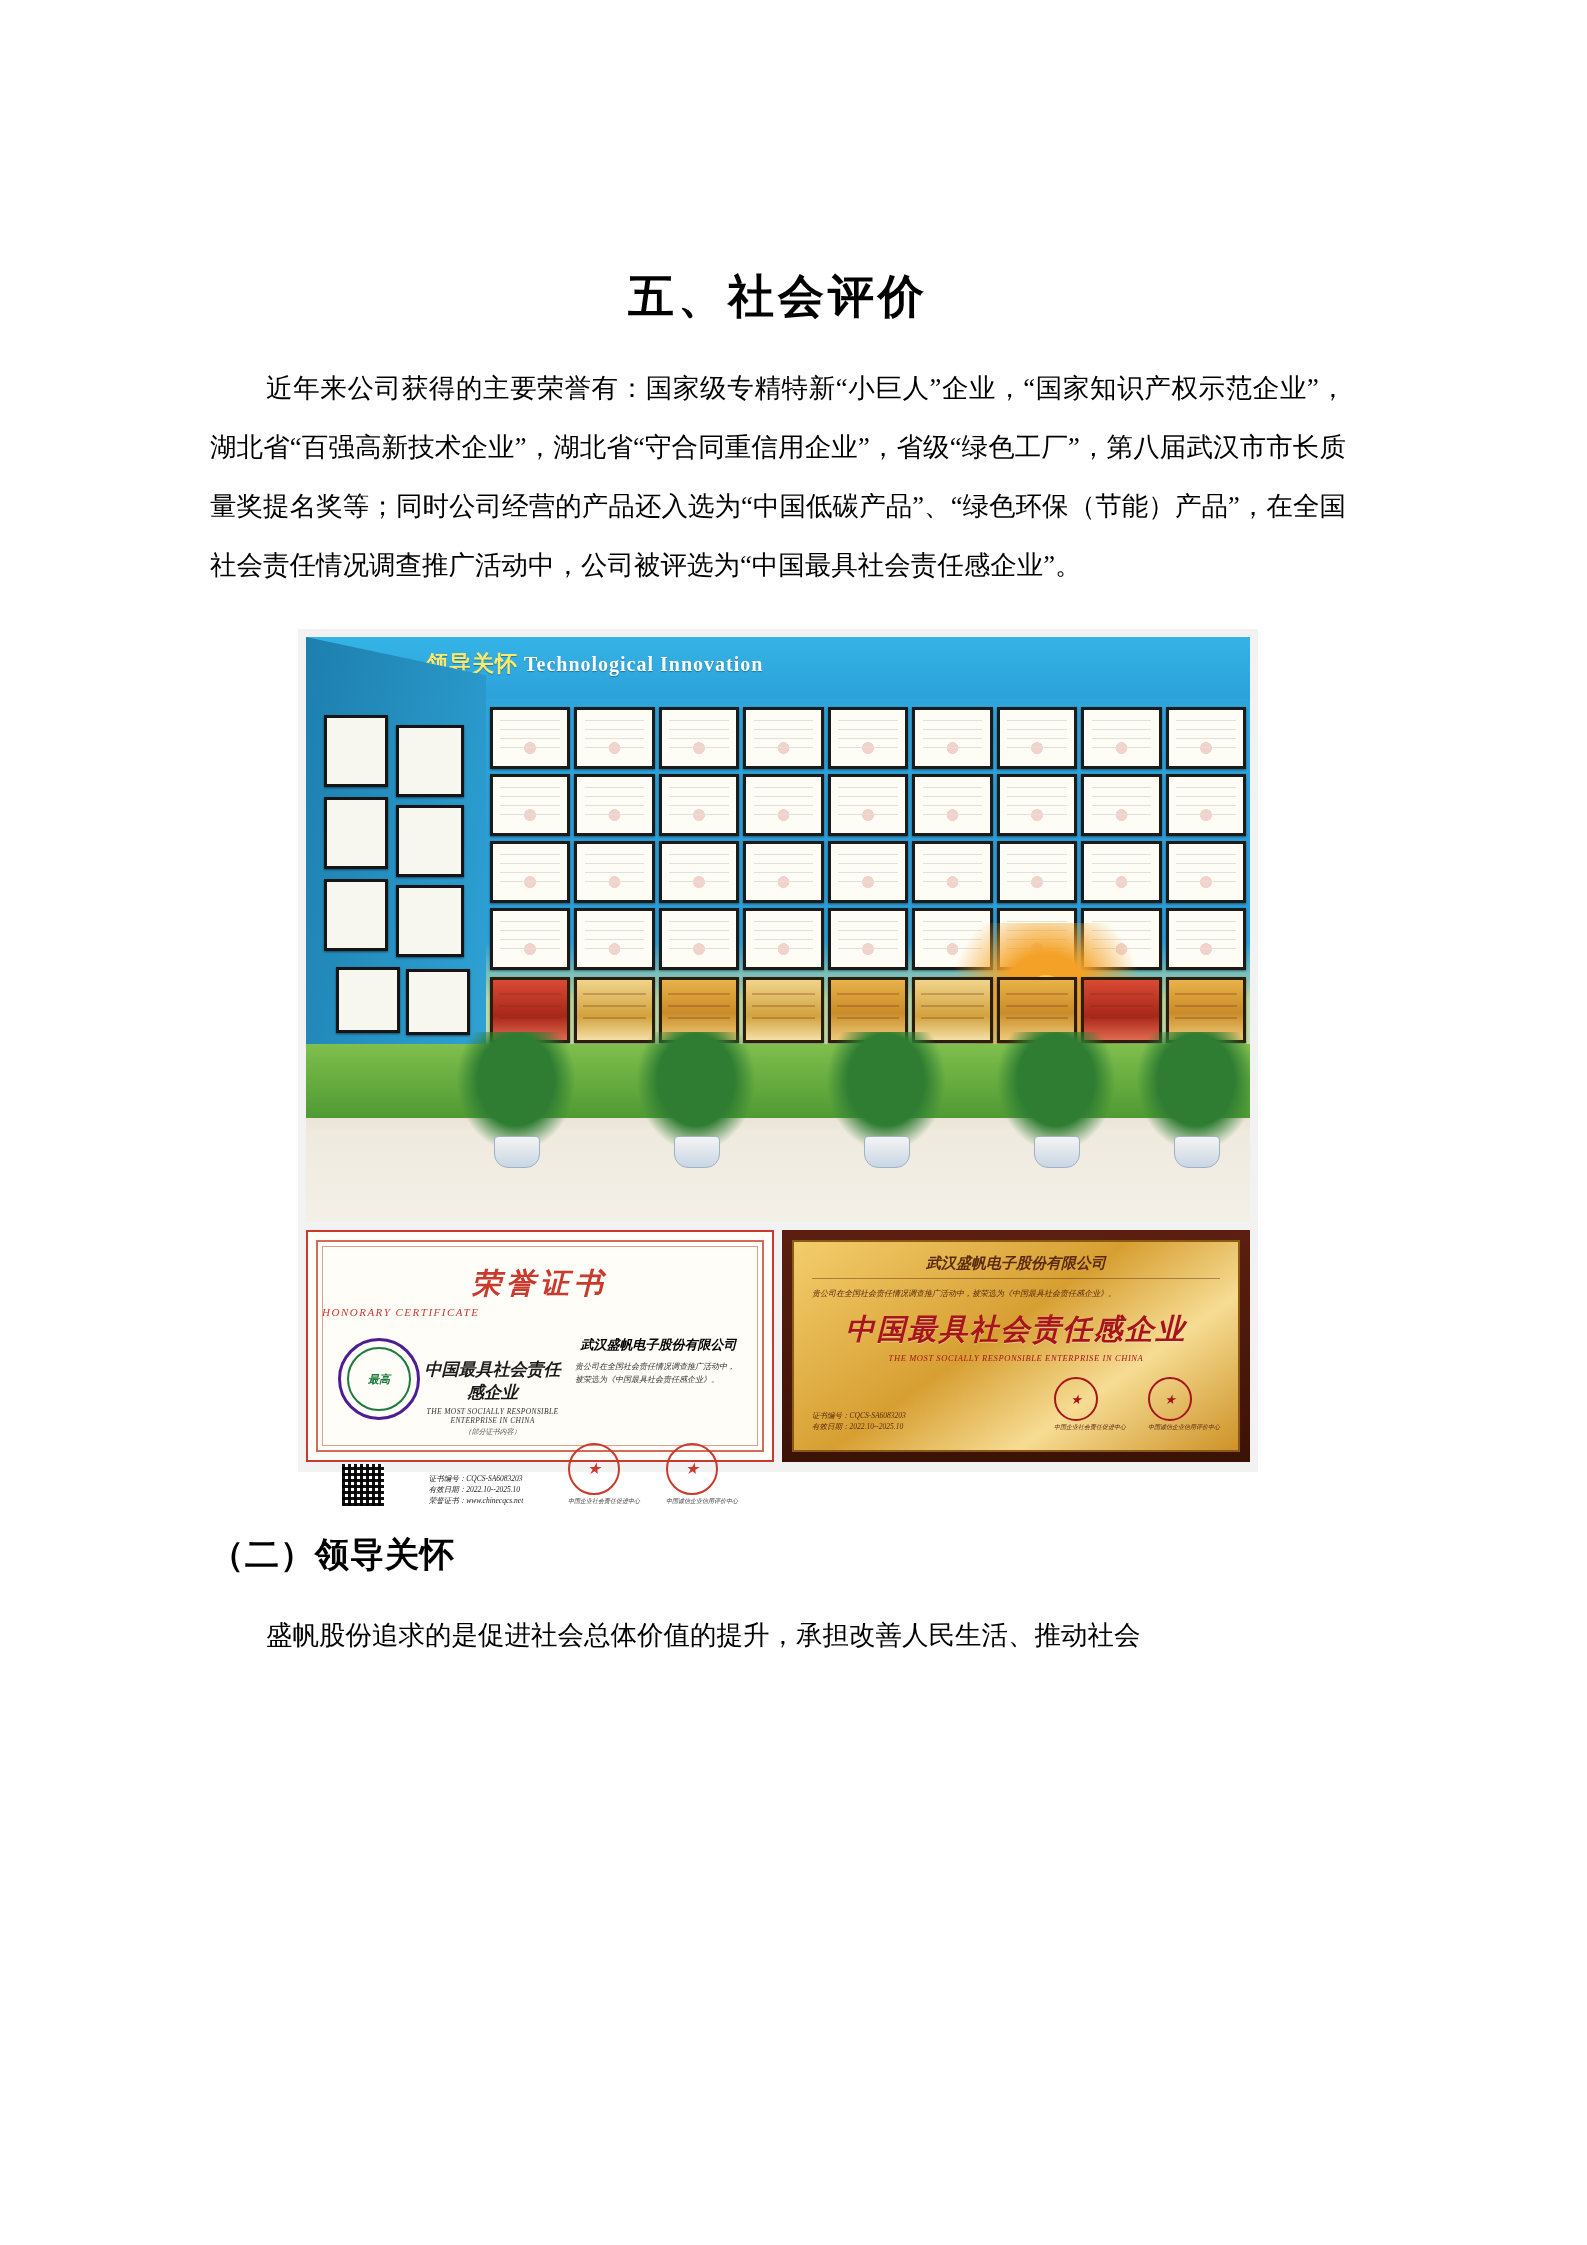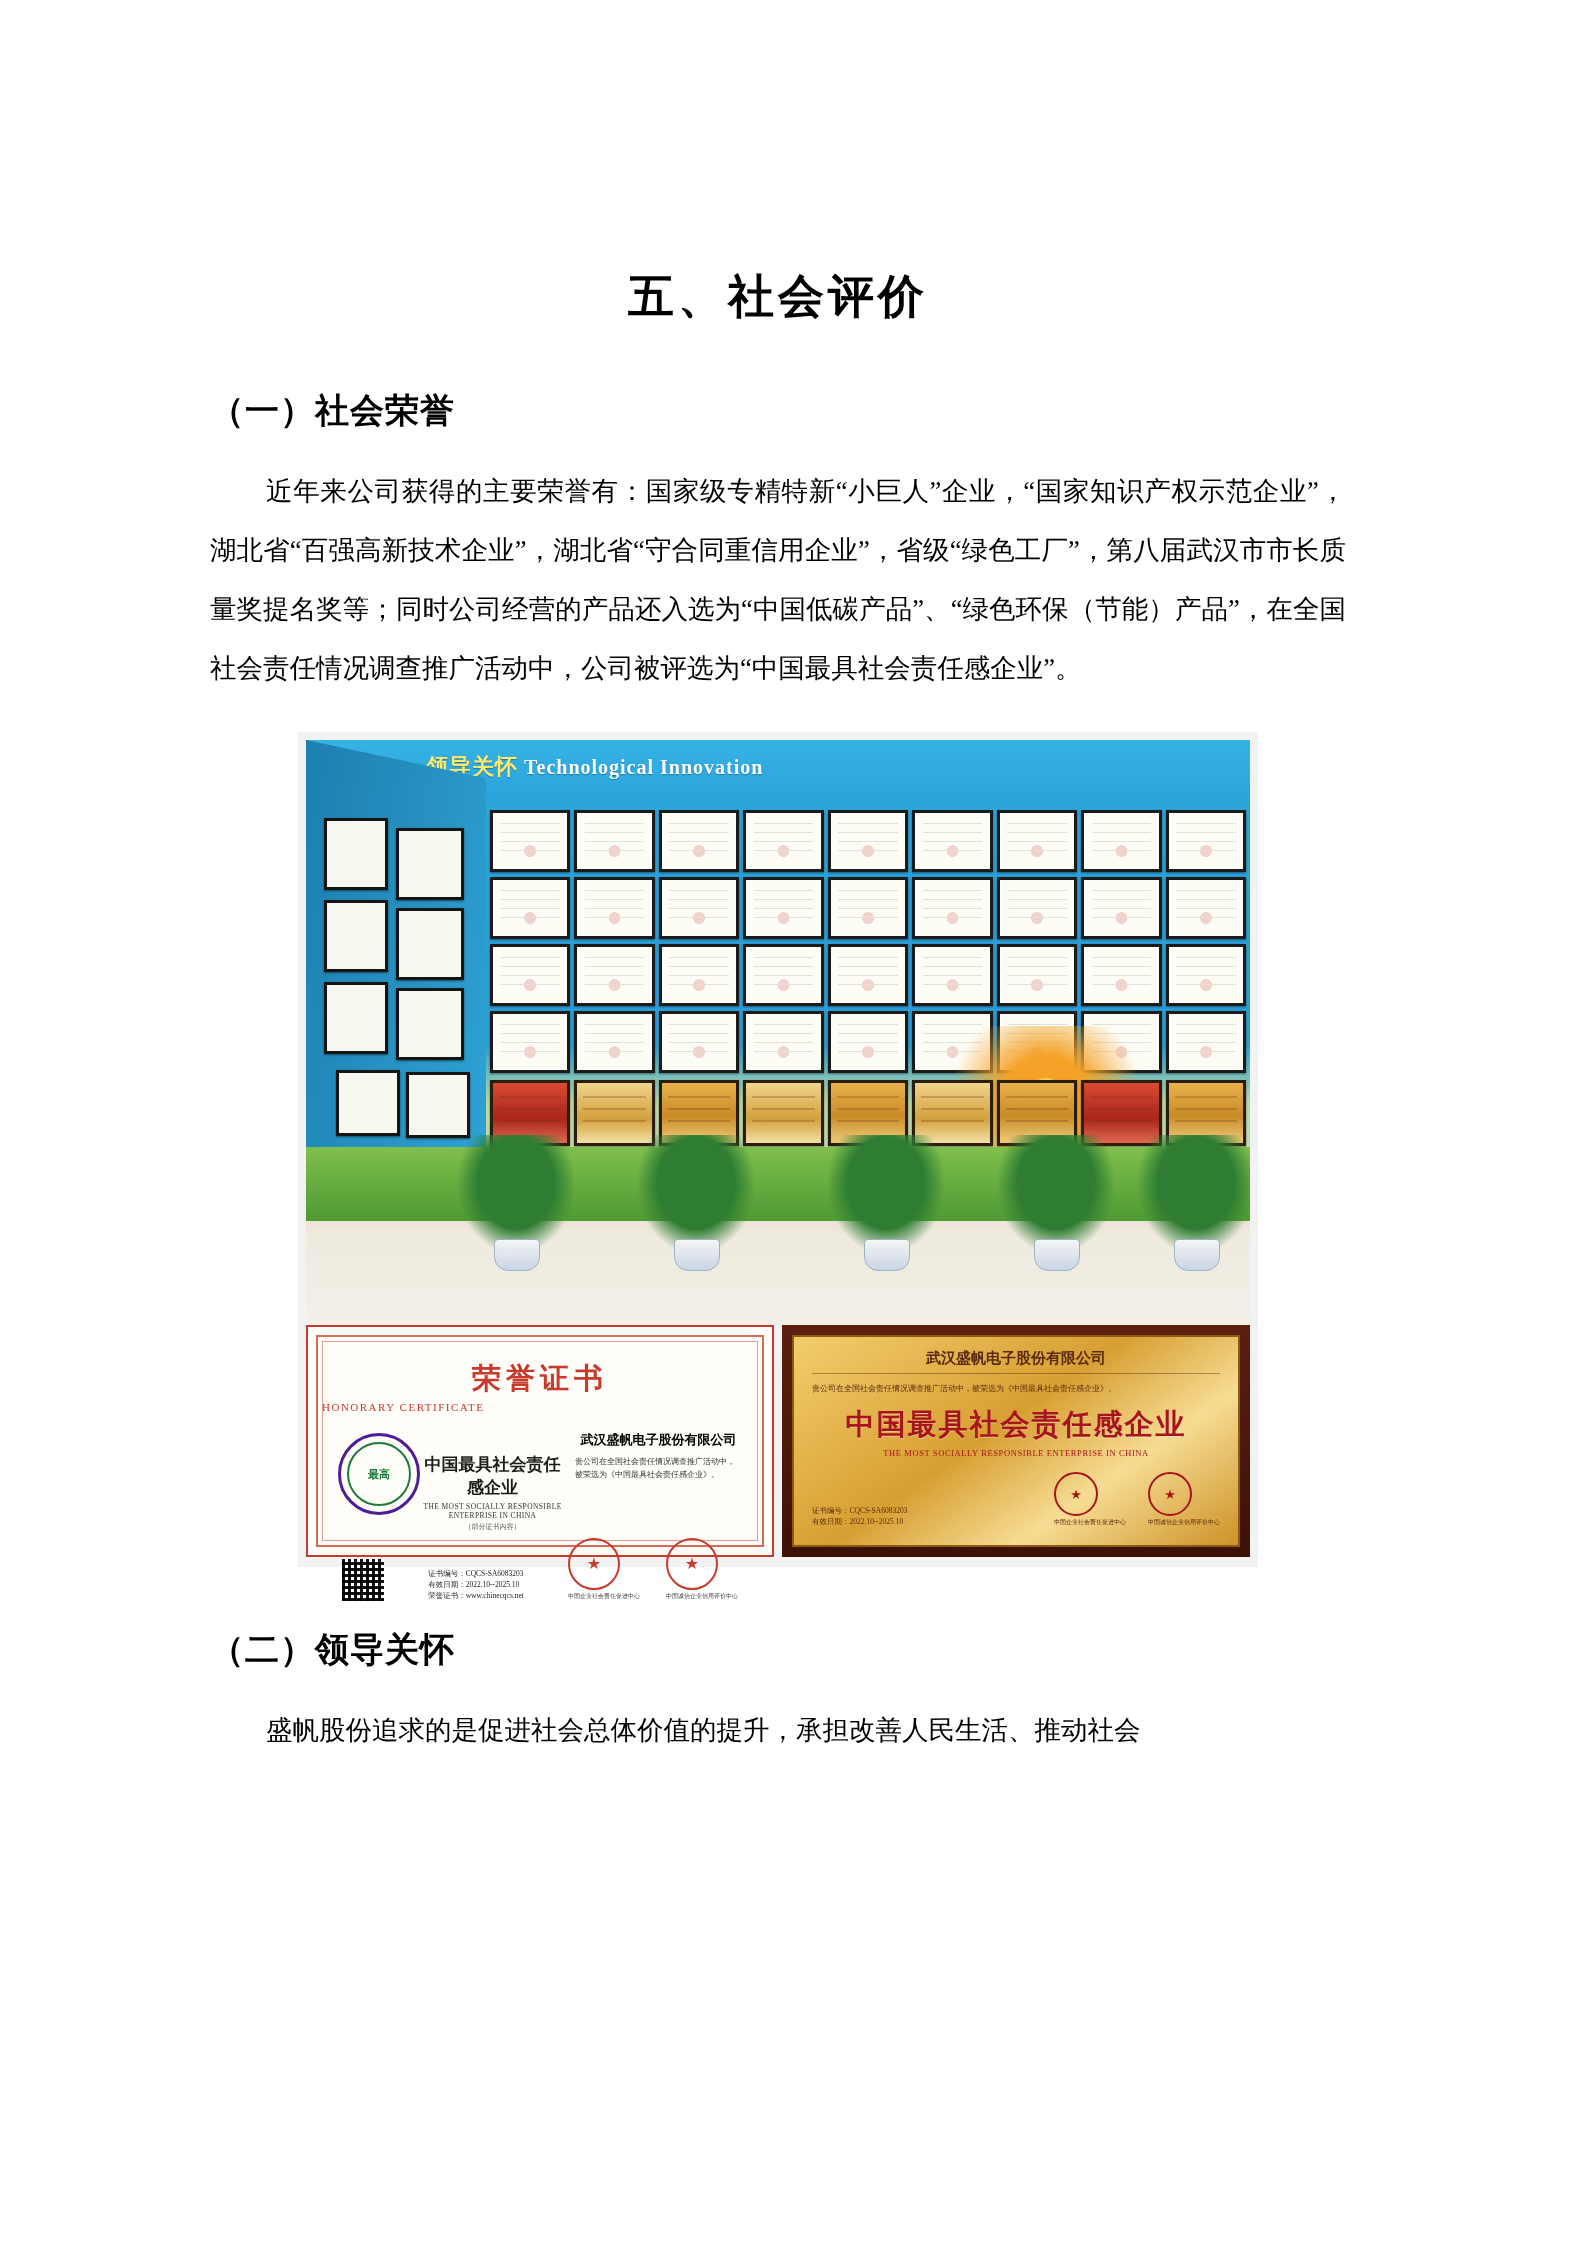--- a/index.html
+++ b/index.html
@@ -179,20 +179,22 @@
   .photo .plant.p1 { left: 150px; }
   .photo .plant.p2 { left: 330px; }
   .photo .plant.p3 { left: 520px; }
   .photo .plant.p4 { left: 690px; }
   .photo .plant.p5 { left: 830px; }
 
   
   .cert-pair {
     display: flex;
     gap: 8px;
+    margin-top: 8px;
+    font-style: italic;
   }
   .honorary {
     width: 468px;
     height: 232px;
     background: #fffdf7;
     border: 2px solid #c8392e;
     box-sizing: border-box;
     position: relative;
     padding: 10px 14px;
   }
@@ -371,21 +373,20 @@
     font-family: "Liberation Serif", serif;
   }
 </style>
 </head>
 <body>
 
 <div class="page">
 
   <h1 class="doc-title">五、社会评价</h1>
 
-  <h2 class="section-heading">（一）社会荣誉</h2>
 
   <p class="body-text">近年来公司获得的主要荣誉有：国家级专精特新“小巨人”企业，“国家知识产权示范企业”，湖北省“百强高新技术企业”，湖北省“守合同重信用企业”，省级“绿色工厂”，第八届武汉市市长质量奖提名奖等；同时公司经营的产品还入选为“中国低碳产品”、“绿色环保（节能）产品”，在全国社会责任情况调查推广活动中，公司被评选为“中国最具社会责任感企业”。</p>
 
   <div class="figure-wrap">
     <div class="figure">
 
       <div class="photo">
         <div class="wall-top"></div>
         <div class="banner">
           <span class="cn">领导关怀</span>

